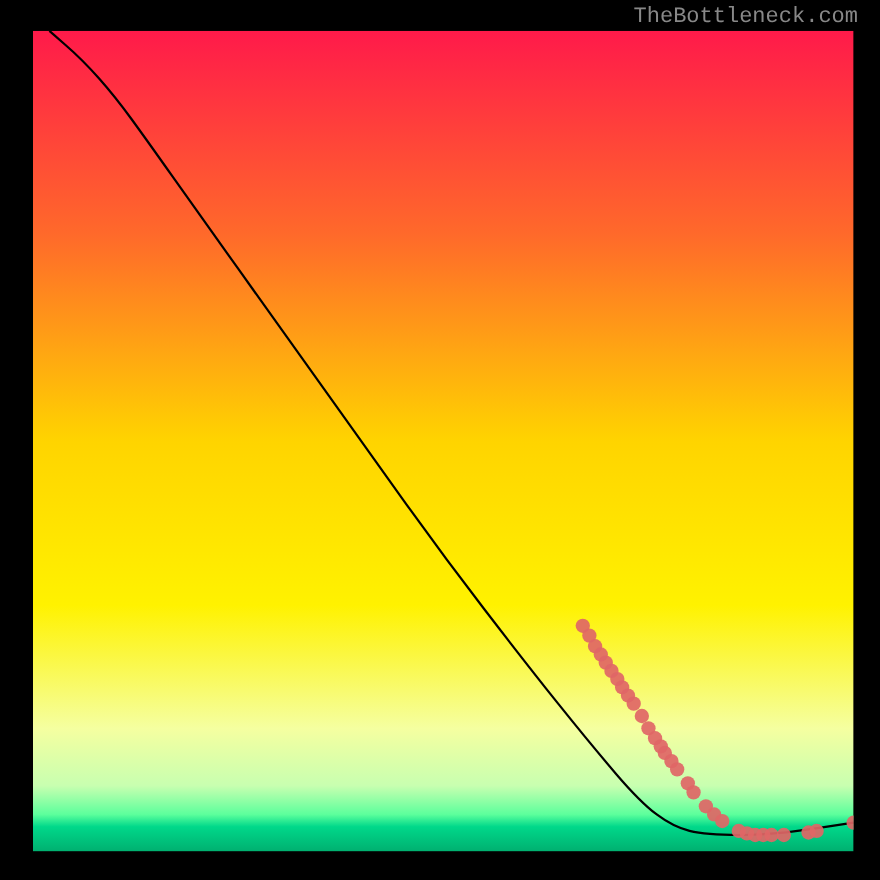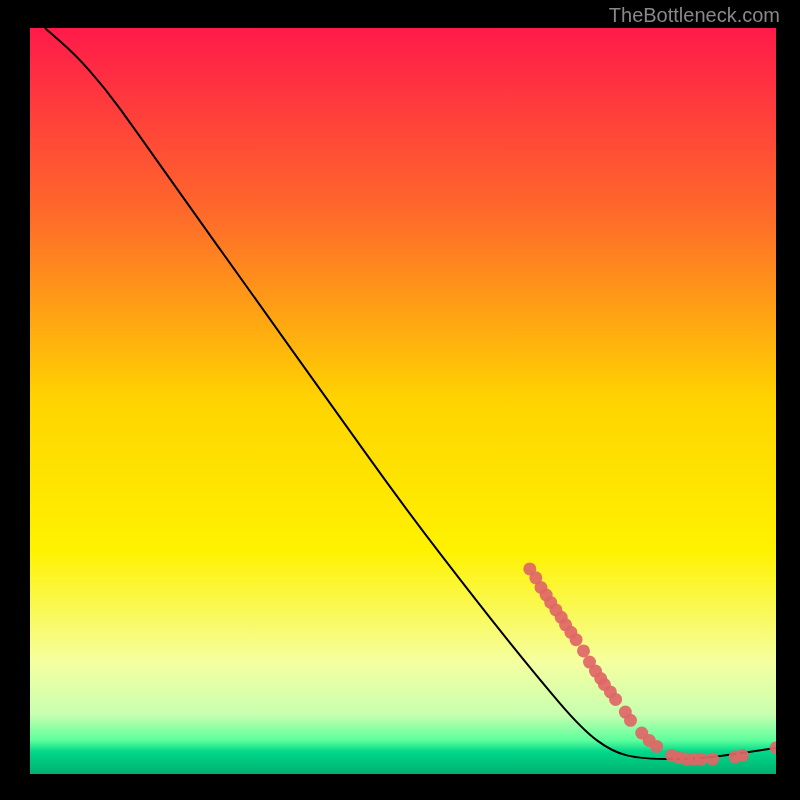--- a/index.html
+++ b/index.html
@@ -16,21 +16,21 @@
     height: 800px;
     background: #000;
     position: relative;
   }
   .watermark {
     position: absolute;
     top: 4px;
     right: 20px;
     color: #888;
     font-size: 20px;
-    font-family: Liberation Sans, sans-serif;
+    font-family: Liberation Mono, monospace;
   }
   .plot {
     position: absolute;
     left: 30px;
     top: 28px;
     width: 746px;
     height: 746px;
   }
   svg {
     display: block;

